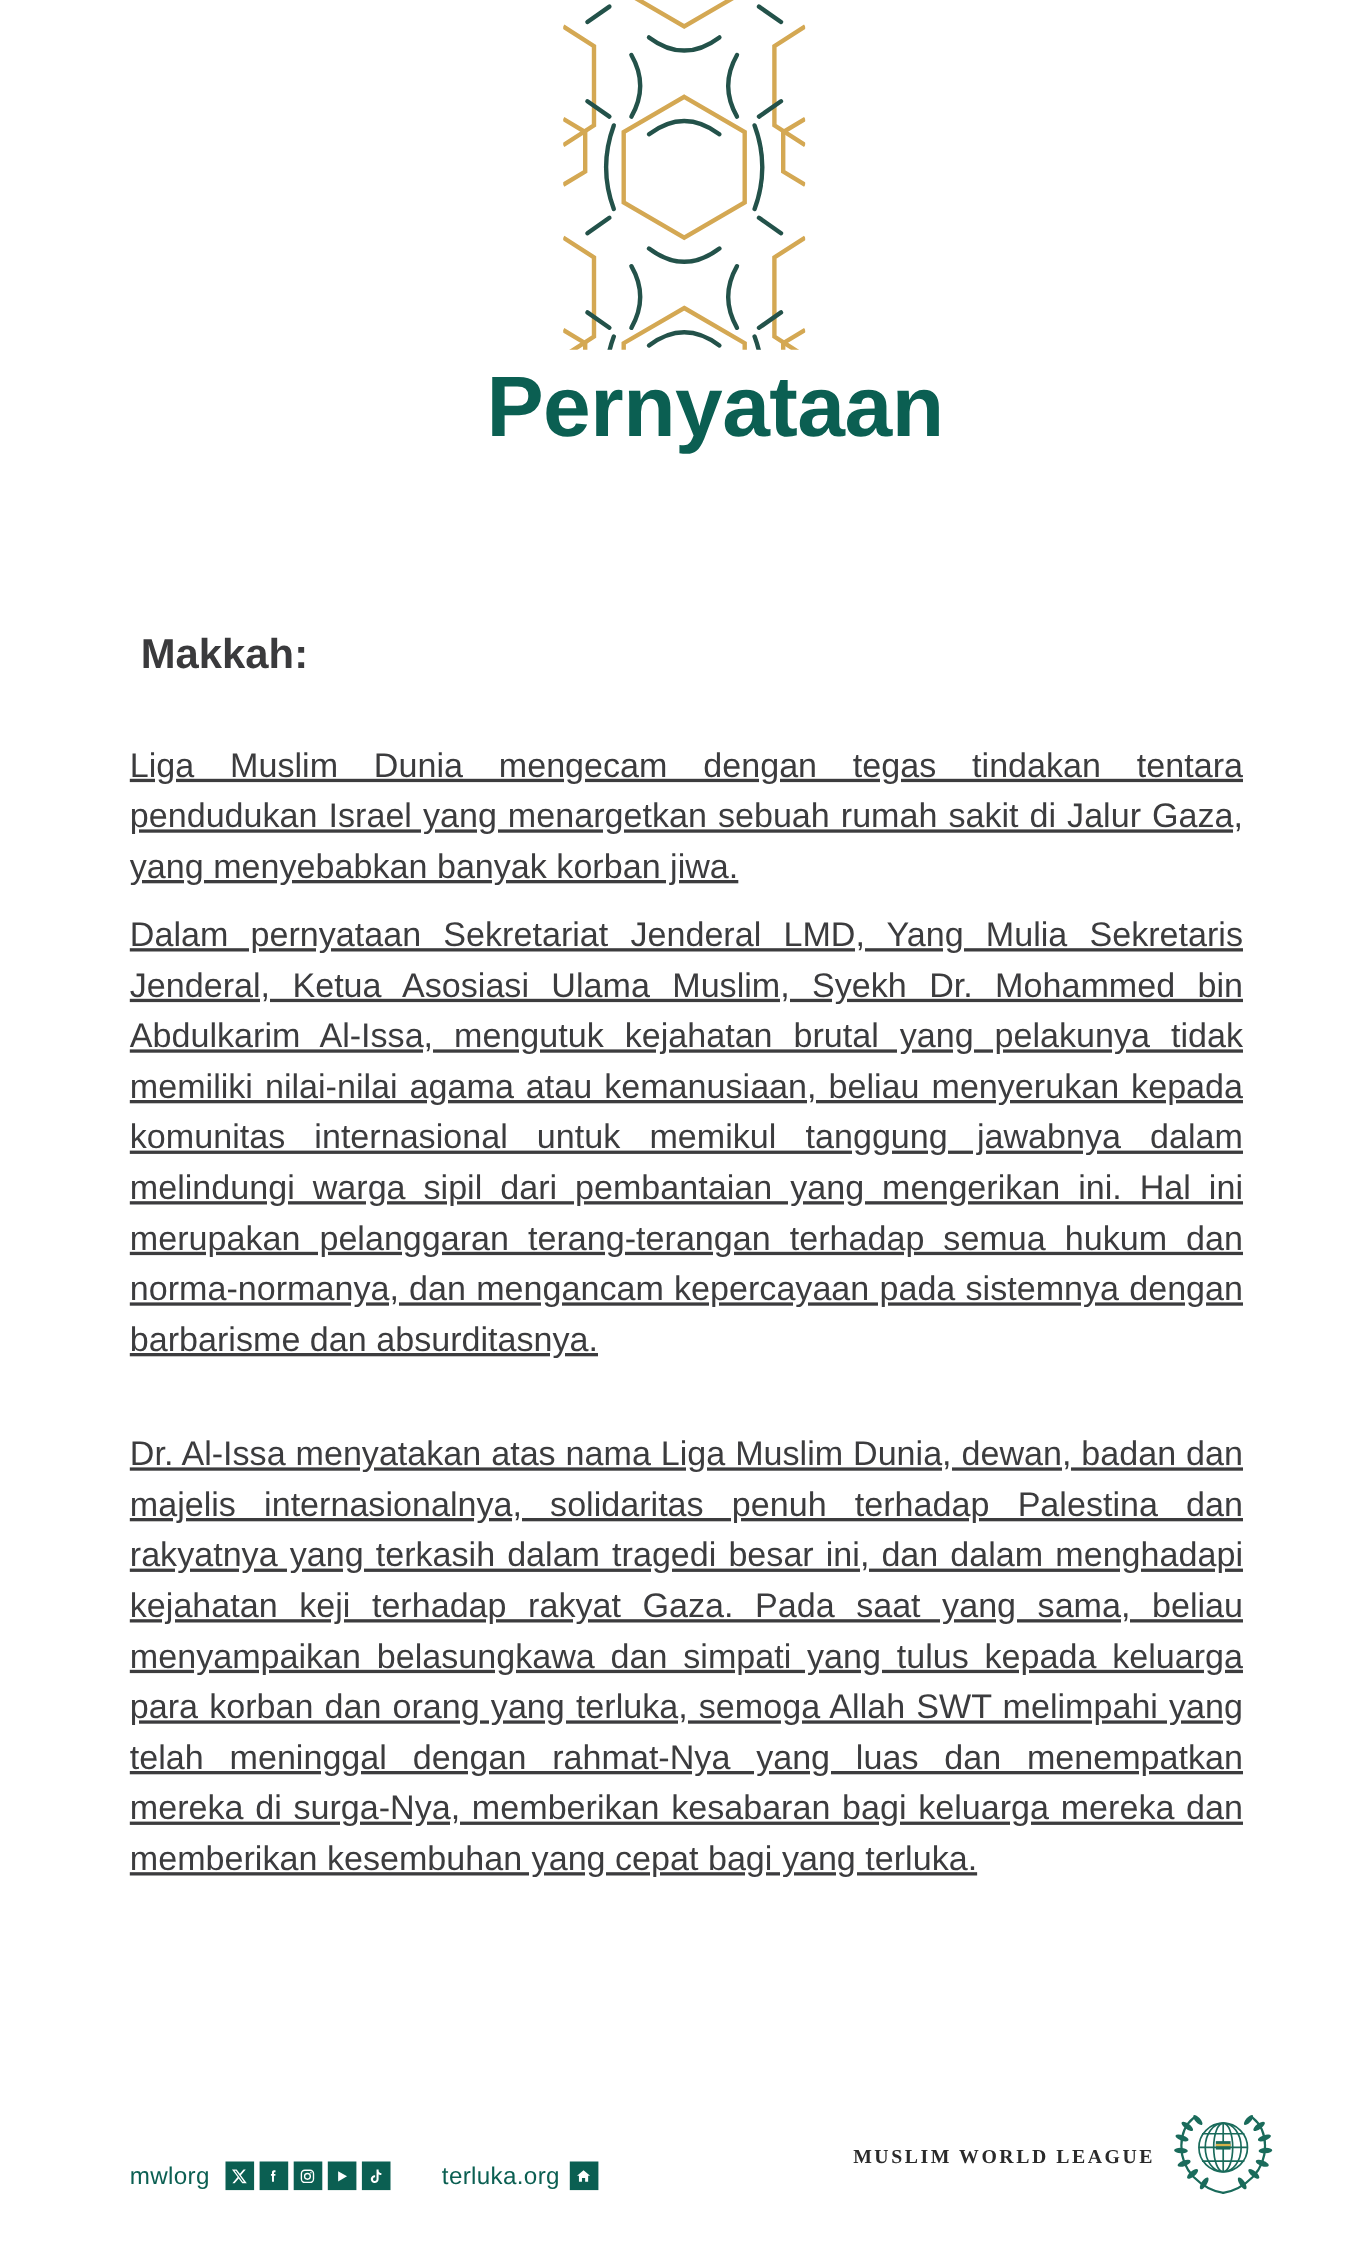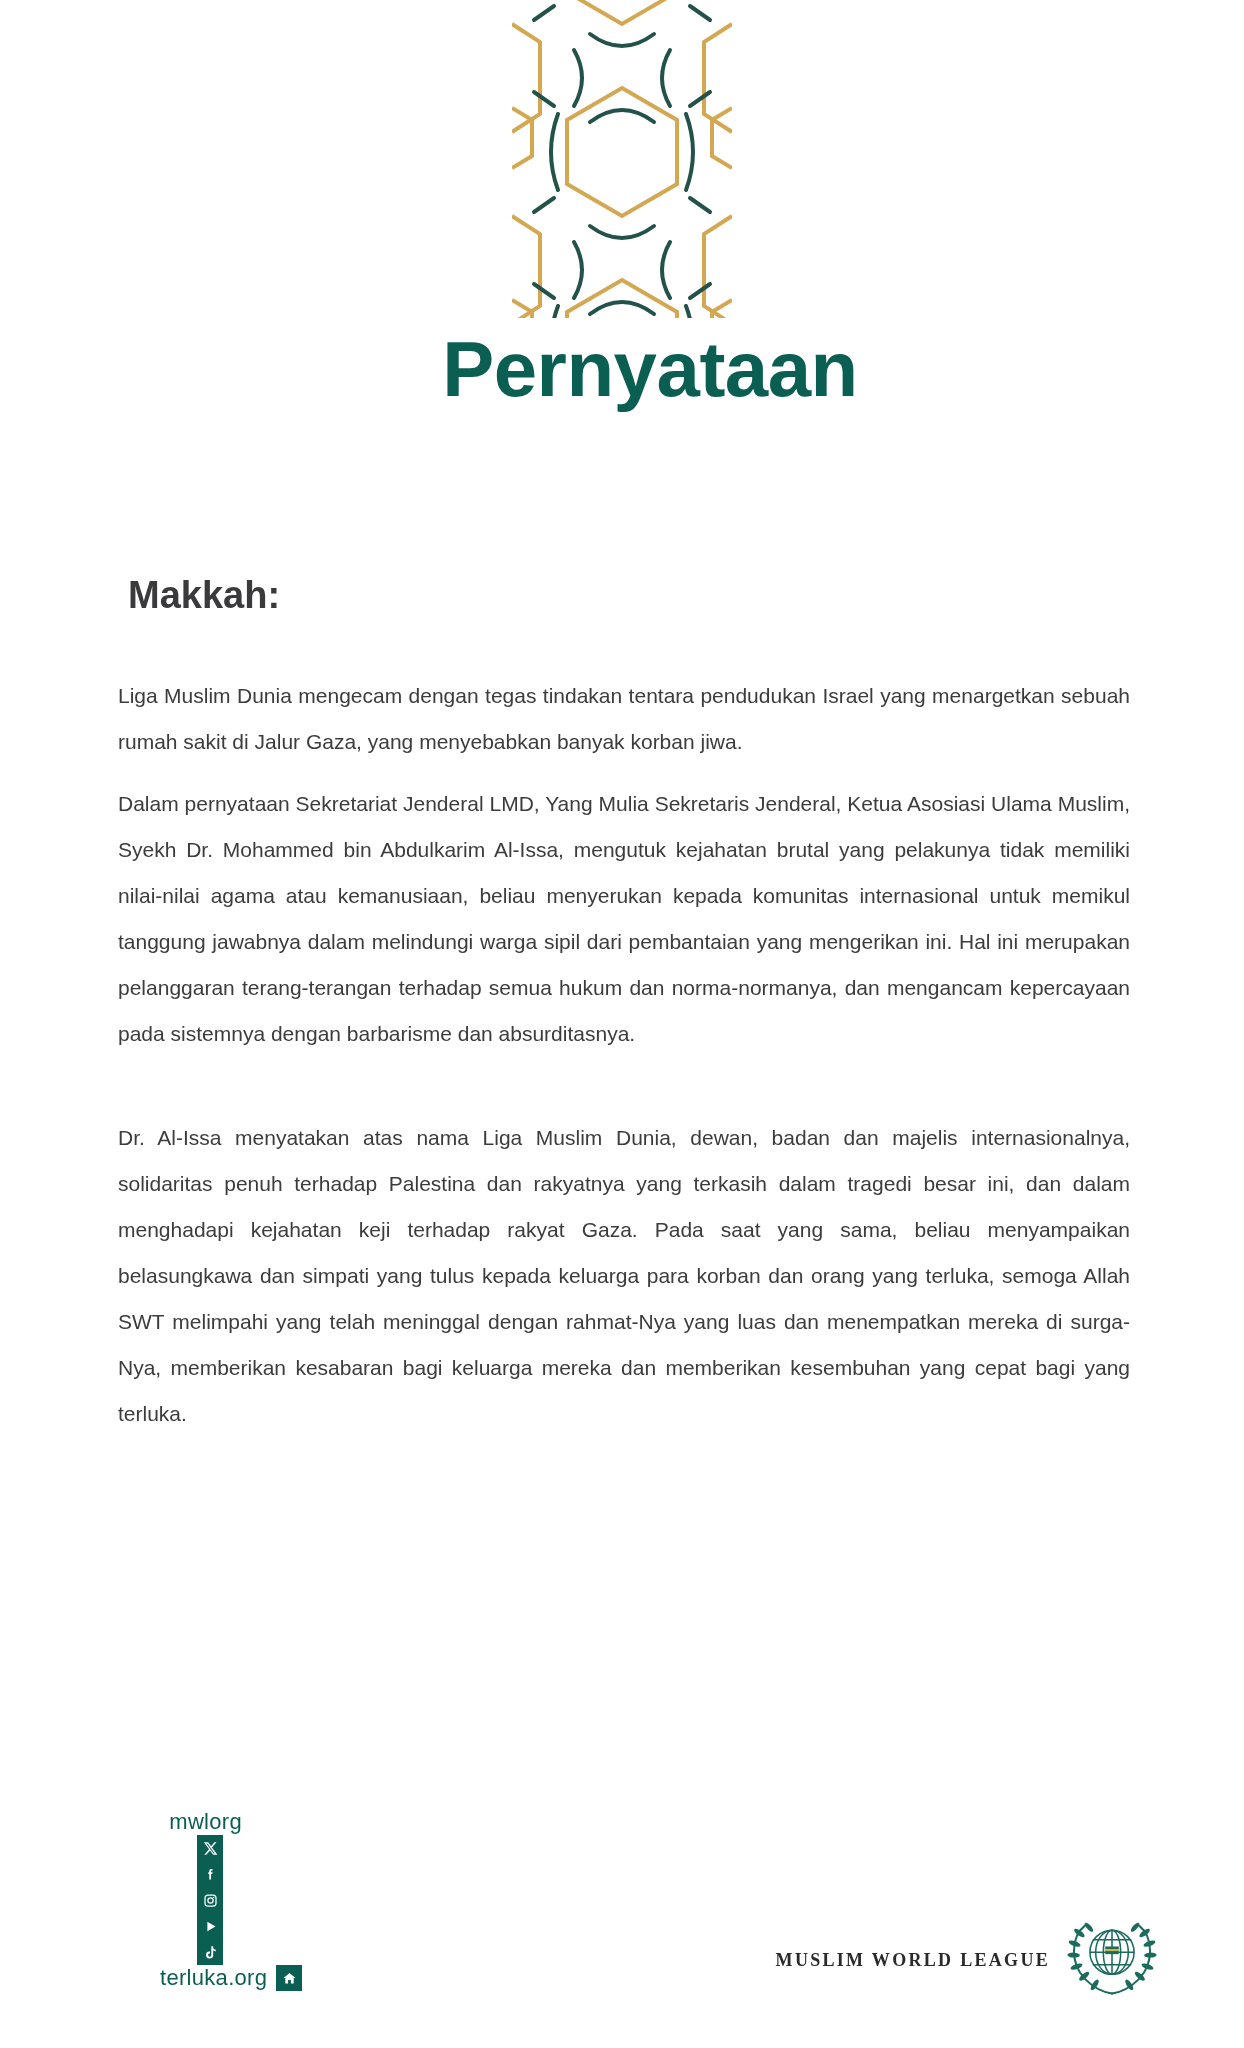--- a/index.html
+++ b/index.html
@@ -50,47 +50,47 @@
     width: 1012px;
   }
   .city-label {
     font-size: 38px;
     font-weight: bold;
     color: #3a3a3c;
     margin: 0 0 56px 10px;
     line-height: 1.1;
   }
   .para {
-    font-size: 21px;
+    font-size: 31px;
     line-height: 46px;
     color: #3c3c3e;
     text-align: justify;
     text-justify: inter-word;
     margin: 0;
     font-stretch: semi-condensed;
+    text-decoration: underline;
   }
   .para.tight { margin-top: 16px; }
   .para-gap { height: 42px; }
 
   
   .footer {
     position: absolute;
     left: 0;
     bottom: 0;
     width: 100%;
     height: 170px;
   }
   .social-row {
     position: absolute;
     left: 118px;
     bottom: 57px;
     display: flex;
     align-items: center;
     gap: 0;
-    flex-direction: column;
   }
   .handle {
     font-size: 22px;
     color: #0b5f52;
     letter-spacing: 0.3px;
     margin-right: 14px;
     white-space: nowrap;
   }
   .icon-chip {
     width: 26px;

